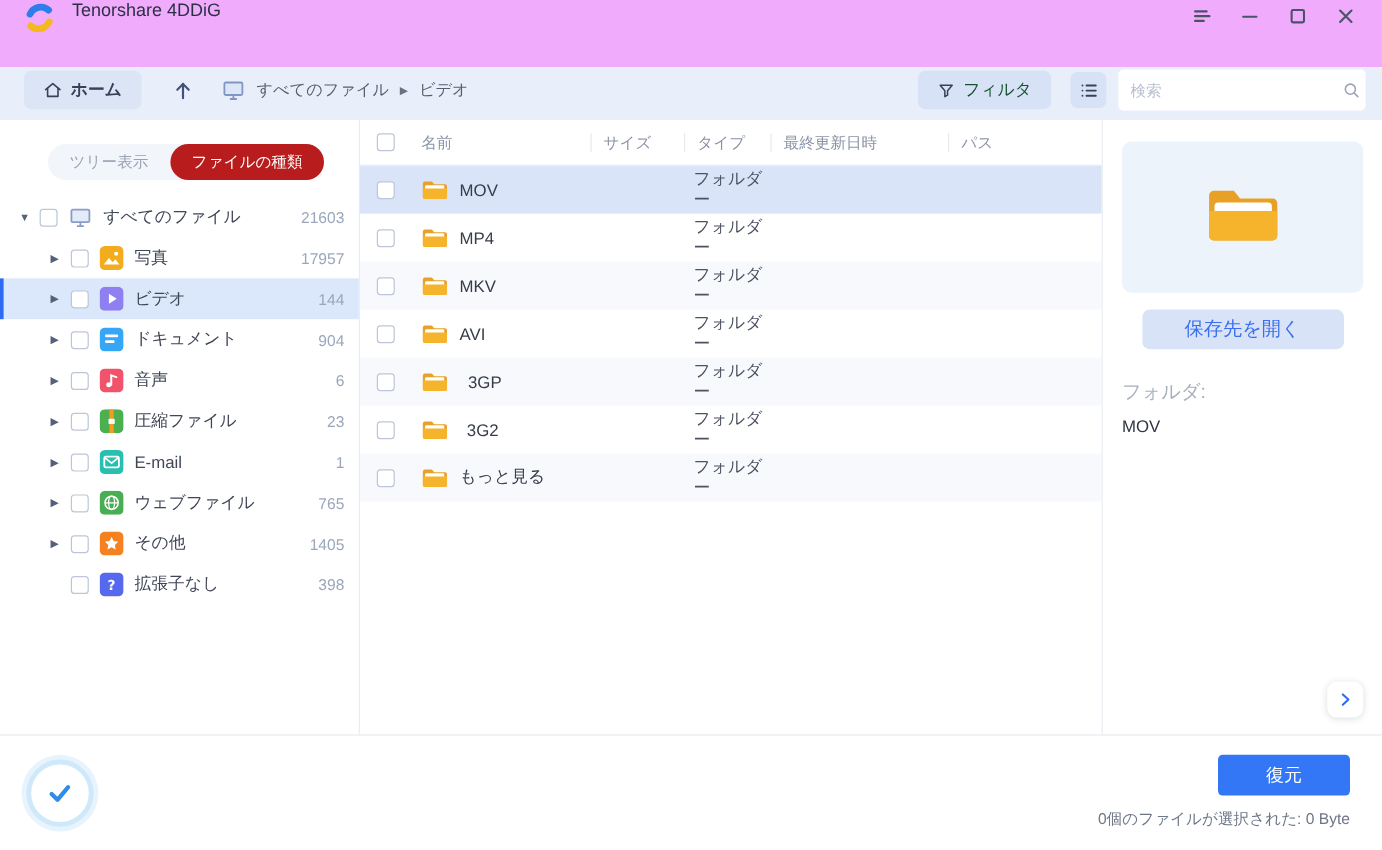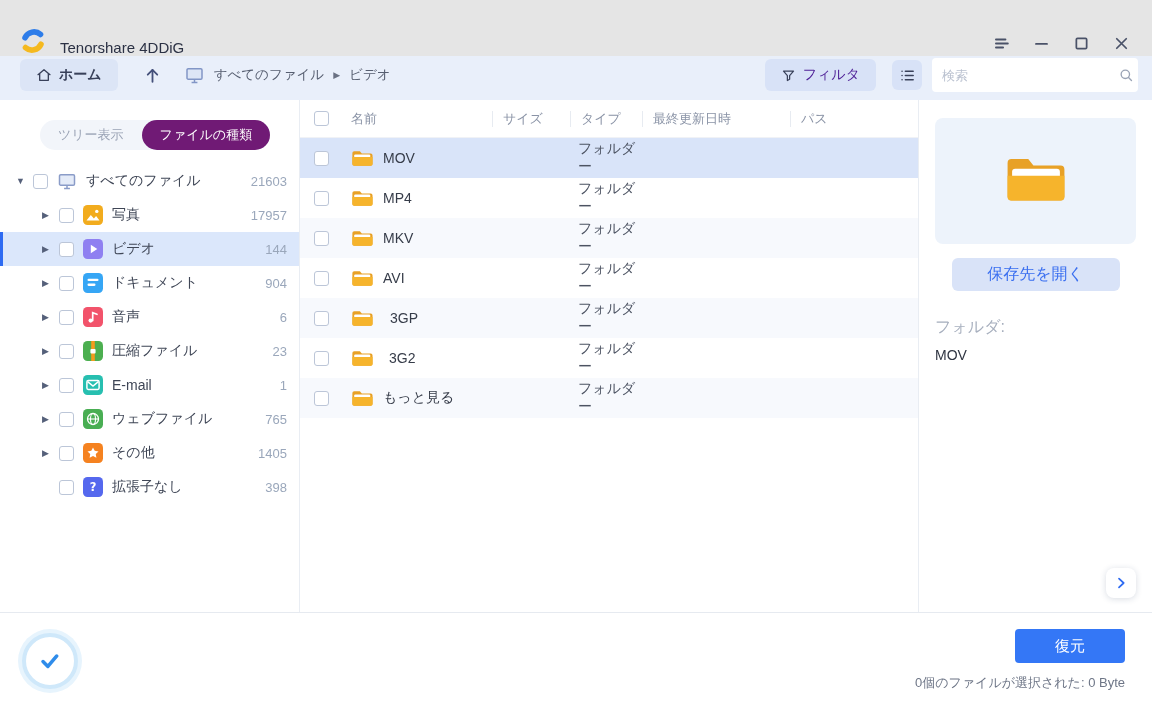--- a/index.html
+++ b/index.html
@@ -1,52 +1,52 @@
 <!DOCTYPE html>
 <html><head>
 <meta charset="utf-8">
 <style>
   * { box-sizing: border-box; margin: 0; padding: 0; }
   html,body { width:1152px; height:708px; overflow:hidden; }
   body { font-family:"Liberation Sans","DejaVu Sans",sans-serif; color:#3a4150; background:#fff; }
   .window { width:1152px; height:708px; display:flex; flex-direction:column; background:#fff; }
 
   
-  .titlebar { height:56px; background:#e5e5e5; display:flex; align-items:flex-end; padding:0 18px; flex:0 0 auto; }
+  .titlebar { height:56px; background:#f0abfc; display:flex; align-items:flex-start; padding:0 18px; flex:0 0 auto; }
   .logo { width:30px; height:30px; margin-right:12px; }
   .app-title { font-size:15px; color:#2b3144; font-weight:500; }
   .win-controls { margin-left:auto; display:flex; align-items:center; gap:14px; }
   .win-btn { width:26px; height:26px; display:flex; align-items:center; justify-content:center; cursor:pointer; border-radius:4px; }
   .win-btn svg { width:19px; height:19px; }
 
   
   .toolbar { height:44px; background:#e9effa; display:flex; align-items:center; padding:0 14px 6px 20px; flex:0 0 auto; }
   .home-btn { height:32px; padding:0 16px; background:#dce5f6; border:none; border-radius:6px; display:flex; align-items:center; gap:7px; font-size:14px; color:#39415a; cursor:pointer; font-family:inherit;font-weight:bold; }
   .home-btn svg { width:16px; height:16px; }
   .up-btn { margin-left:22px; width:26px; height:26px; display:flex; align-items:center; justify-content:center; cursor:pointer; }
   .crumbs { display:flex; align-items:center; gap:9px; margin-left:18px; font-size:13.5px; color:#565e70; }
   .crumb-sep { font-size:9px; color:#6a7183; }
   .monitor-sm svg { width:21px; height:20px; display:block; }
-  .filter-btn { margin-left:auto; height:32px; padding:0 16px; background:#d8e2f7; border:none; border-radius:6px; display:flex; align-items:center; gap:7px; font-size:14px; color:#4c1d95; cursor:pointer; font-family:inherit; }
+  .filter-btn { margin-left:auto; height:32px; padding:0 16px; background:#d8e2f7; border:none; border-radius:6px; display:flex; align-items:center; gap:7px; font-size:14px; color:#14532d; cursor:pointer; font-family:inherit; }
   .filter-btn svg { width:15px; height:15px; }
   .view-btn { margin-left:16px; width:30px; height:30px; background:#d8e2f7; border:none; border-radius:6px; display:flex; align-items:center; justify-content:center; cursor:pointer; }
   .view-btn svg { width:17px; height:17px; }
   .search-box { margin-left:10px; width:206px; height:34px; background:#fff; border-radius:4px; display:flex; align-items:center; padding:0 10px; }
   .search-box input { flex:1; border:none; outline:none; font-size:13px; color:#3a4150; font-family:inherit; background:transparent; }
   .search-box input::placeholder { color:#b9c0cf; }
   .search-box svg { width:16px; height:16px; flex:0 0 auto; }
 
   
   .main { flex:1 1 auto; display:flex; background:#fff; min-height:0; }
 
   
   .sidebar { width:300px; flex:0 0 auto; border-right:1px solid #e9edf3; padding-top:20px; }
   .tab-group { display:inline-flex; align-items:center; background:#f2f5fa; border-radius:16px; margin-left:40px; }
   .tab { height:30px; padding:0 18px; border:none; background:transparent; border-radius:16px; font-size:13px; color:#9aa3b5; display:flex; align-items:center; cursor:pointer; font-family:inherit; white-space:nowrap; }
-  .tab.active { background:#701a75; color:#fff; font-weight:500; }
+  .tab.active { background:#b91c1c; color:#fff; font-weight:500; }
   .tree { margin-top:14px; }
   .trow { height:34px; display:flex; align-items:center; padding:0 12px 0 16px; position:relative; cursor:pointer; font-size:14px; color:#3f4656; }
   .trow.child { padding-left:42px; }
   .trow.selected { background:#dbe7fb; }
   .trow.selected::before { content:""; position:absolute; left:0; top:0; bottom:0; width:3px; background:#2e6bf2; }
   .tarrow { width:17px; font-size:9px; color:#55607a; flex:0 0 auto; }
   .tarrow.hidden { visibility:hidden; }
   .cb { width:15px; height:15px; border:1px solid #bcc6d8; border-radius:3px; background:#fff; flex:0 0 auto; margin-right:9px; cursor:pointer; }
   .ticon { width:20px; height:20px; margin-right:9px; flex:0 0 auto; }
   .ticon svg { width:20px; height:20px; display:block; }

